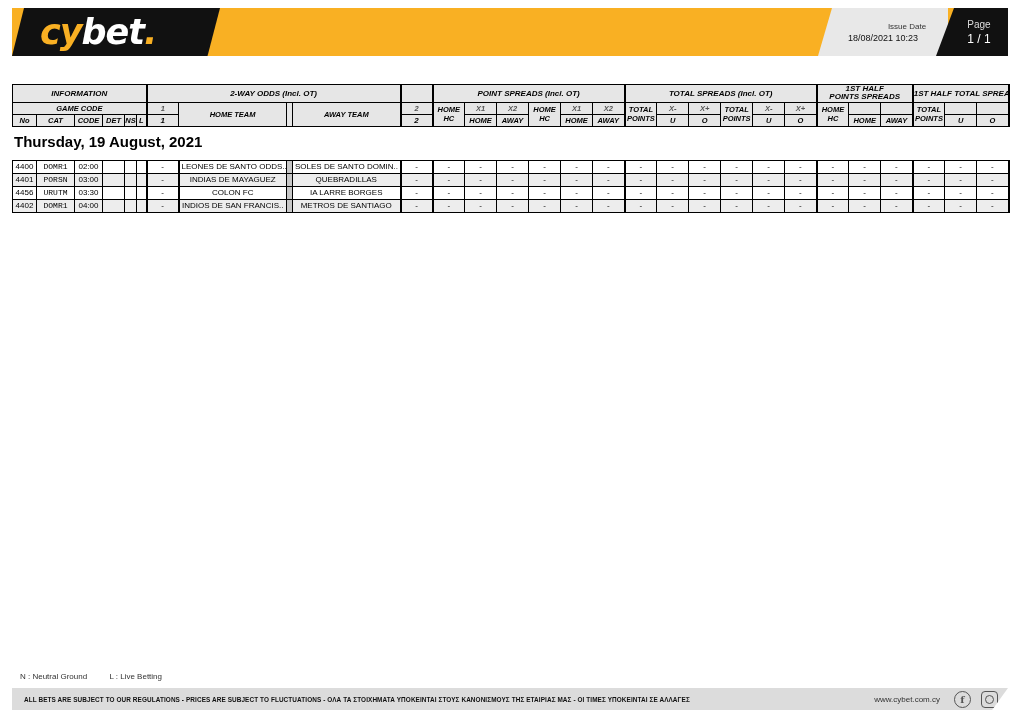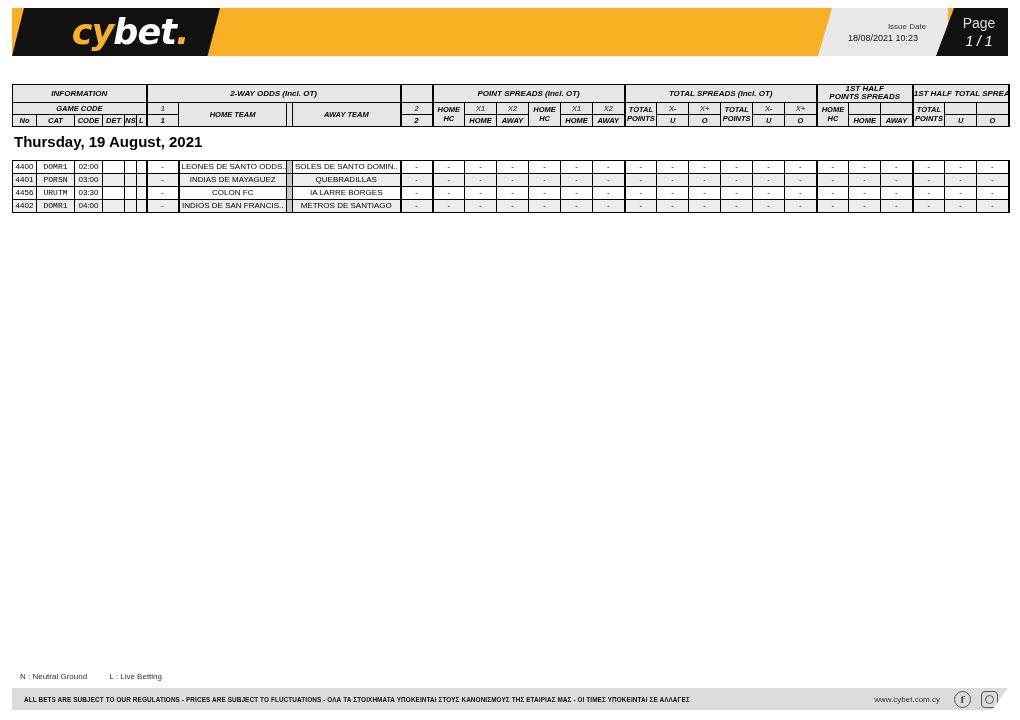--- a/index.html
+++ b/index.html
@@ -26,21 +26,20 @@
   }
   .banner-logo {
     position: absolute;
     left: 0; top: 0; bottom: 0;
     width: 208px;
     background: #111111;
     -webkit-clip-path: polygon(12px 0, 100% 0, 94% 100%, 0 100%);
     clip-path: polygon(12px 0, 100% 0, 94% 100%, 0 100%);
     display: flex;
     align-items: center;
-    justify-content: center;
   }
   .logo-text {
     font-family: "DejaVu Sans", sans-serif;
     font-weight: bold;
     font-style: italic;
     font-size: 35px;
     letter-spacing: -1px;
     margin-left: 28px;
     line-height: 1;
   }
@@ -84,22 +83,22 @@
     -webkit-clip-path: polygon(18px 0, 100% 0, 100% 100%, 0 100%);
     clip-path: polygon(18px 0, 100% 0, 100% 100%, 0 100%);
     display: flex;
     flex-direction: column;
     align-items: center;
     justify-content: center;
     gap: 2px;
     padding-left: 14px;
     box-sizing: border-box;
   }
-  .banner-page .lbl { font-size: 14px; color: #dddddd; }
-  .banner-page .val { font-size: 14px; color: #ffffff; font-style: italic; }
+  .banner-page .lbl { font-size: 10px; color: #dddddd; }
+  .banner-page .val { font-size: 12px; color: #ffffff; }
 
   
   .coupon-wrap {
     margin: 28px 12px 0 12px;
   }
   table.coupon {
     border-collapse: collapse;
     table-layout: fixed;
     width: 996px;
     font-size: 8px;

